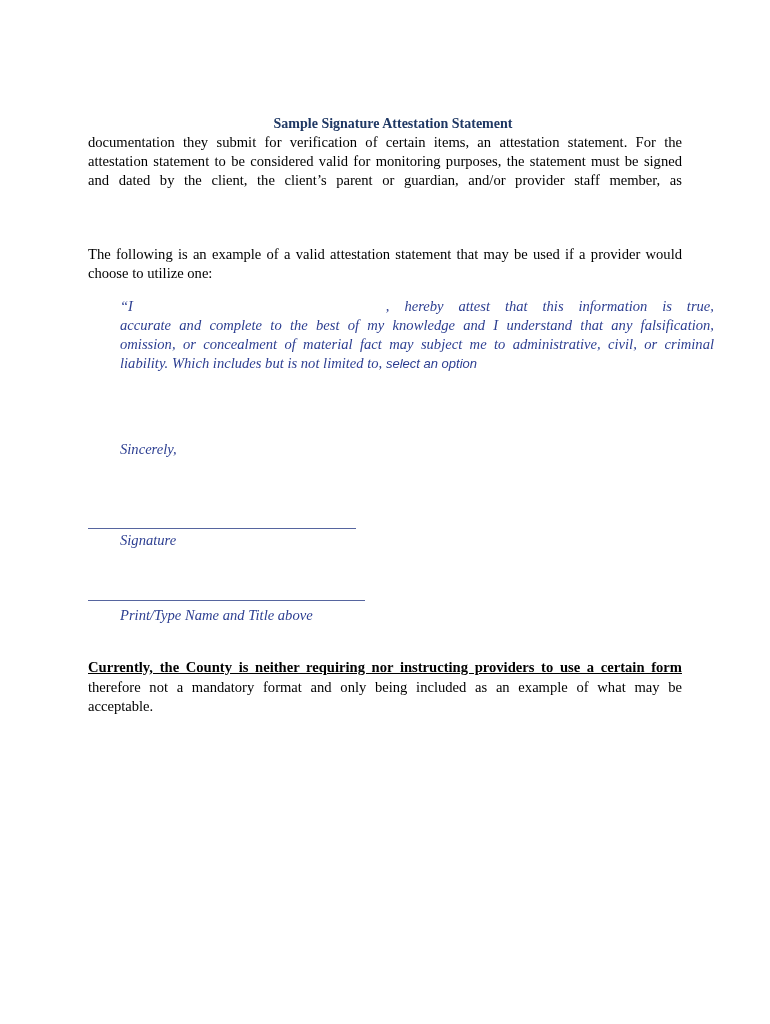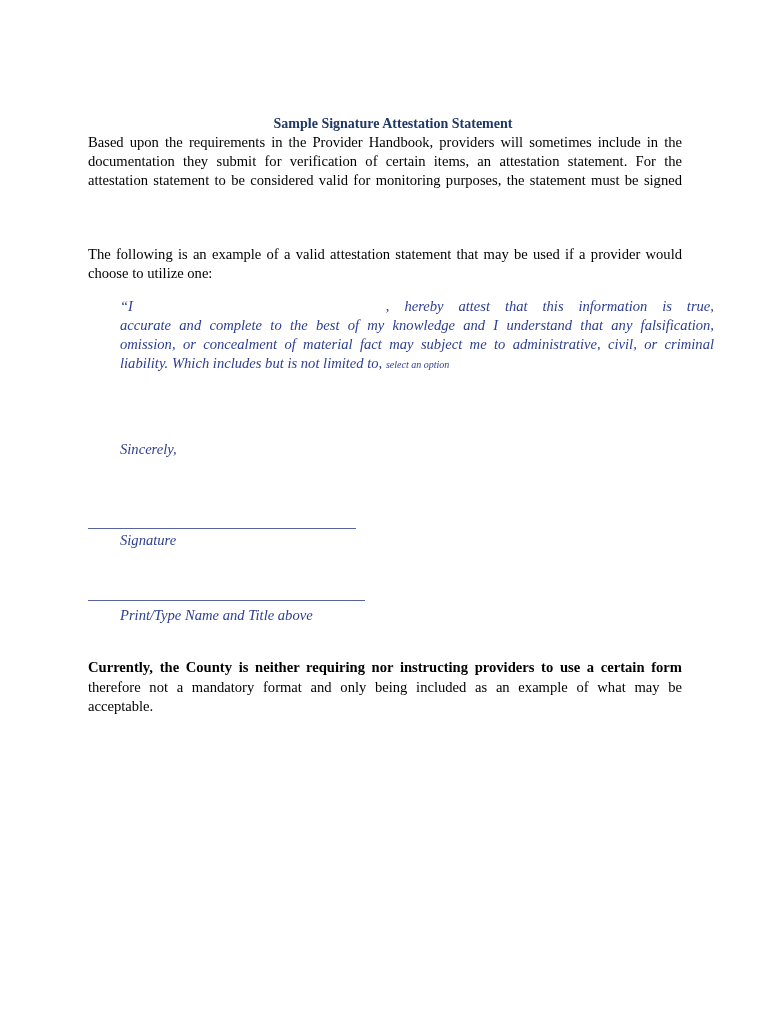--- a/index.html
+++ b/index.html
@@ -36,44 +36,44 @@
     color: #2c3e91;
     font-style: italic;
     margin-left: 32px;
   }
   .blank {
     display: inline-block;
     width: 238px;
     height: 1px;
   }
   .dropdown {
-    font-family: Liberation Serif, serif;
-    font-size: 10px;
+    font-family: Liberation Sans, sans-serif;
+    font-size: 13px;
     font-style: italic;
   }
   .sigline {
     position: absolute;
     left: 88px;
     height: 0;
     border-top: 1.4px solid #56659f;
   }
-  .b { font-weight: bold; }
+  .b { font-weight: bold; text-decoration: underline; }
   .county { line-height: 19.5px; }
 </style>
 </head>
 <body>
 
 <div class="page">
 
   <h1 class="title">Sample Signature Attestation Statement</h1>
 
   <div class="block" style="top:133px">
-    <div class="ln j">Based upon the requirements in the Provider Handbook, providers will sometimes include in the</div>
     <div class="ln j">documentation they submit for verification of certain items, an attestation statement. For the</div>
     <div class="ln j">attestation statement to be considered valid for monitoring purposes, the statement must be signed</div>
+    <div class="ln j">and dated by the client, the client’s parent or guardian, and/or provider staff member, as</div>
   </div>
 
   <div class="block" style="top:245px">
     <div class="ln j">The following is an example of a valid attestation statement that may be used if a provider would</div>
     <div class="ln">choose to utilize one:</div>
   </div>
 
   <div class="block quote" style="top:297px">
     <div class="ln j"><span>“I</span> <span><span class="blank"></span><span>,</span></span> <span>hereby attest that this information is true,</span></div>
     <div class="ln j">accurate and complete to the best of my knowledge and I understand that any falsification,</div>

